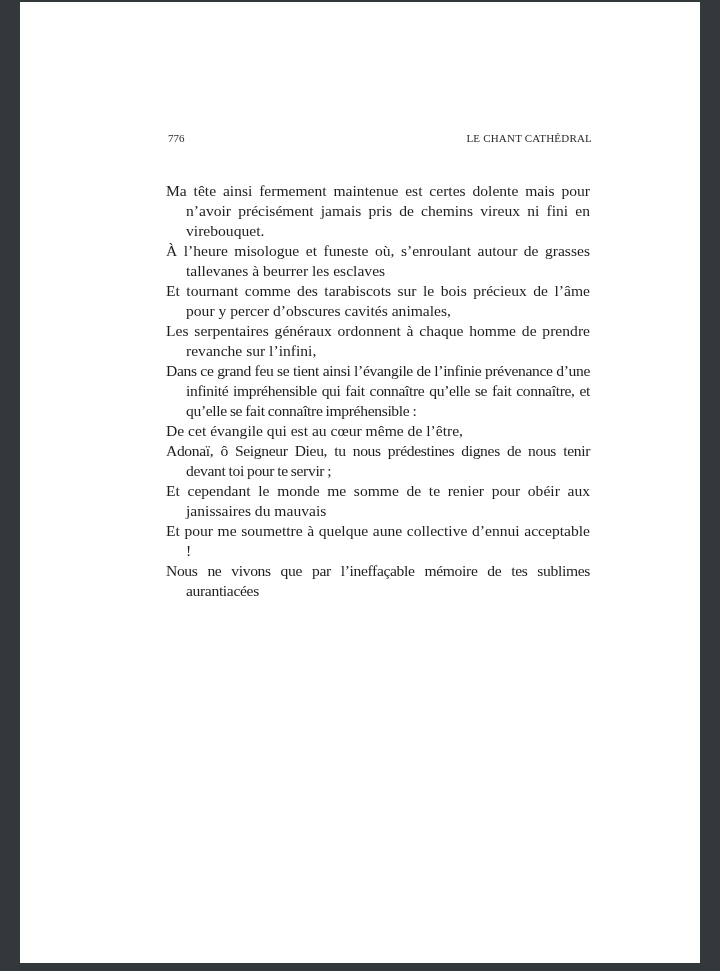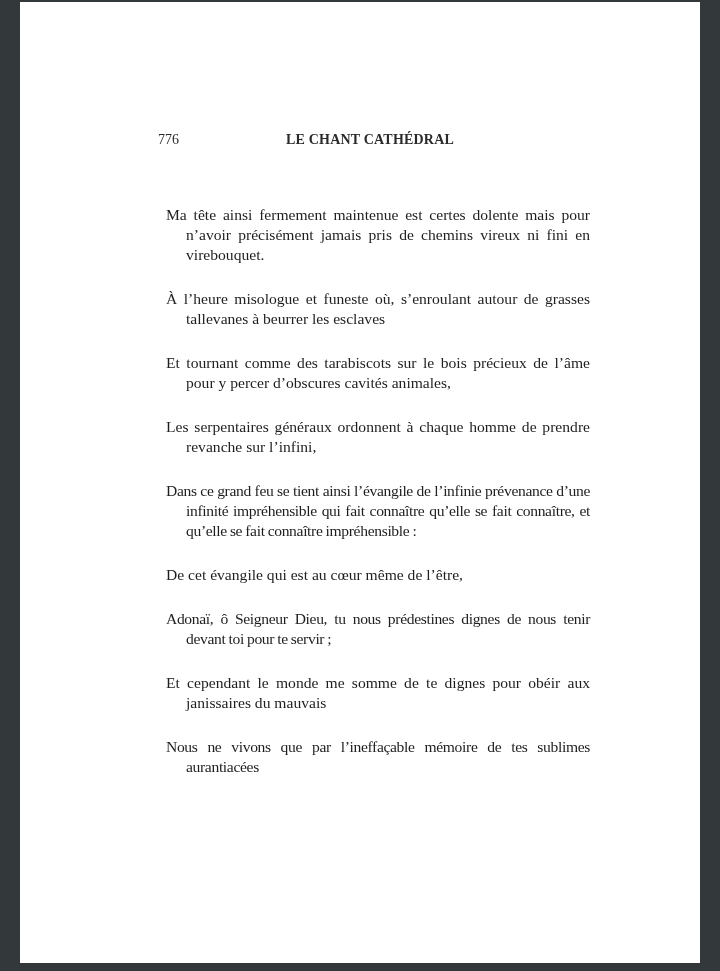--- a/index.html
+++ b/index.html
@@ -10,65 +10,64 @@
       overflow: hidden;
     }
     .page {
       position: absolute;
       left: 20px; top: 2px;
       width: 680px; height: 961px;
       background: #ffffff;
     }
     .running-head {
       position: absolute;
-      left: 138px; top: 130px;
+      left: 148px; top: 130px;
       width: 424px;
       font-family: "Liberation Serif", "DejaVu Serif", serif;
-      font-size: 14px;
+      font-size: 11px;
       color: #2a2a2a;
       height: 20px;
     }
     .folio { position: absolute; left: 0; top: 0; }
     .head-title {
       position: absolute; left: 0; right: 0; top: 0;
-      text-align: center;
+      text-align: right;
       letter-spacing: 0.2px;
-      font-weight: bold;
     }
     .verses {
       position: absolute;
       left: 146px; top: 179px;
       width: 424px;
       font-family: "Liberation Serif", "DejaVu Serif", serif;
       font-size: 15.6px;
       line-height: 20px;
       color: #1e1e1e;
     }
     .verse {
       padding-left: 20px;
       text-indent: -20px;
       text-align: justify;
       margin-bottom: 0px;
-      margin-top: 24px;
     }
     .verse.tight { letter-spacing: -0.35px; word-spacing: -0.5px; }
   </style>
 </head>
 <body>
 
 <div class="page">
   <div class="running-head">
     <span class="folio">776</span>
     <span class="head-title">LE CHANT CATHÉDRAL</span>
   </div>
 
   <div class="verses">
     <div class="verse">Ma tête ainsi fermement maintenue est certes dolente mais pour n’avoir précisément jamais pris de chemins vireux ni fini en virebouquet.</div>
     <div class="verse">À l’heure misologue et funeste où, s’enroulant autour de grasses tallevanes à beurrer les esclaves</div>
     <div class="verse">Et tournant comme des tarabiscots sur le bois précieux de l’âme pour y percer d’obscures cavités animales,</div>
     <div class="verse">Les serpentaires généraux ordonnent à chaque homme de prendre revanche sur l’infini,</div>
     <div class="verse tight">Dans ce grand feu se tient ainsi l’évangile de l’infinie prévenance d’une infinité impréhensible qui fait connaître qu’elle se fait connaître, et qu’elle se fait connaître impréhensible :</div>
     <div class="verse">De cet évangile qui est au cœur même de l’être,</div>
     <div class="verse tight">Adonaï, ô Seigneur Dieu, tu nous prédestines dignes de nous tenir devant toi pour te servir ;</div>
-    <div class="verse">Et cependant le monde me somme de te dignes pour obéir aux janissaires du mauvais</div>
+    <div class="verse">Et cependant le monde me somme de te renier pour obéir aux janissaires du mauvais</div>
+    <div class="verse">Et pour me soumettre à quelque aune collective d’ennui acceptable !</div>
     <div class="verse tight">Nous ne vivons que par l’ineffaçable mémoire de tes sublimes aurantiacées</div>
   </div>
 </div>
 
 </body></html>

